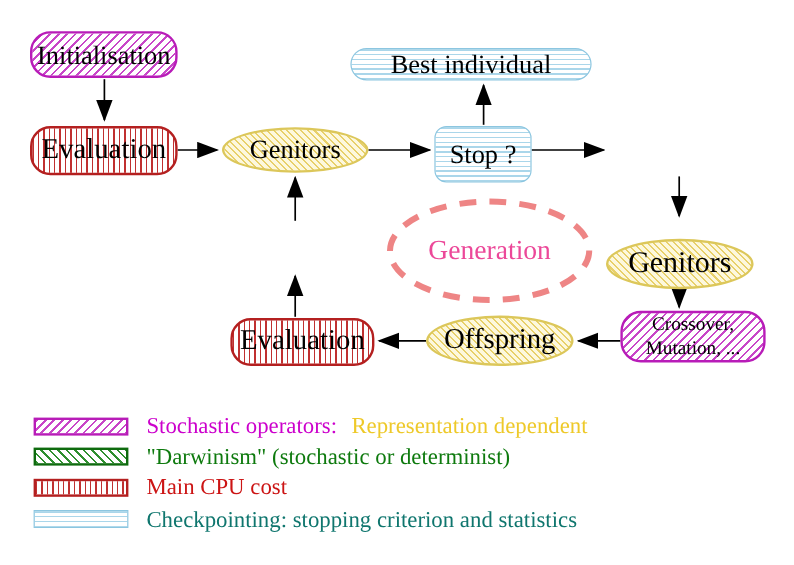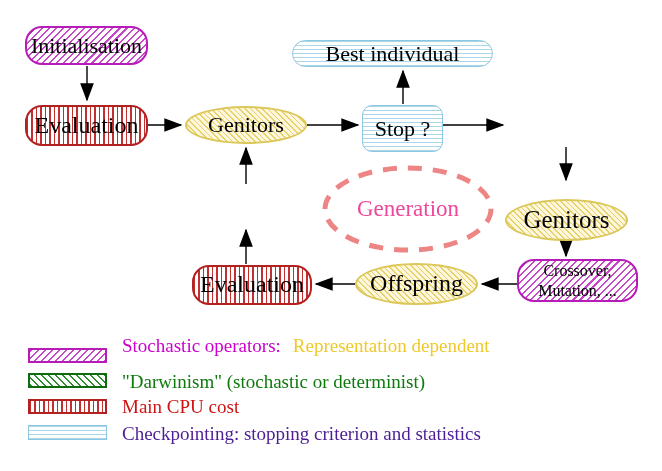--- a/index.html
+++ b/index.html
@@ -36,21 +36,21 @@
   .gen-label{
     position:absolute;color:#ec4899;font-size:23px;
   }
   
   .swatch{position:absolute;width:79px;height:15px;box-sizing:border-box;}
   .legend-label{position:absolute;font-size:19px;white-space:nowrap;}
   .t-magenta{color:#cc00cc;}
   .t-gold{color:#eec929;margin-left:12px;}
   .t-green{color:#0e7a0e;}
   .t-red{color:#cc1414;}
-  .t-blue{color:#4c1d95;}
+  .t-blue{color:#0f766e;}
 </style>
 </head>
 <body>
 
 <div class="canvas">
 
   <svg class="arrow-layer" width="662" height="471" viewBox="0 0 662 471">
     <defs>
       <marker id="ah" viewBox="0 0 12 9" refX="11" refY="4.5" markerWidth="13" markerHeight="10" orient="auto">
         <path d="M0,0 L12,4.5 L0,9 Z" fill="#000"></path>
@@ -91,21 +91,21 @@
     <div>Crossover,</div>
     <div>Mutation, ...</div>
   </div>
 
   <div class="node stripe-red" style="left:192px;top:265px;width:120px;height:40px;font-size:24px;">Evaluation</div>
 
 
   <div class="gen-label" style="left:355px;top:196px;width:106px;text-align:center;">Generation</div>
 
   <div class="swatch hatch-magenta" style="left:28px;top:348px;"></div>
-  <div class="legend-label" style="left:122px;top:335px;">
+  <div class="legend-label" style="left:122px;top:345px;">
     <span class="t-magenta">Stochastic operators:</span><span class="t-gold">Representation dependent</span>
   </div>
 
   <div class="swatch hatch-green" style="left:28px;top:373px;"></div>
   <div class="legend-label t-green" style="left:122px;top:371px;">"Darwinism" (stochastic or determinist)</div>
 
   <div class="swatch stripe-red" style="left:28px;top:399px;"></div>
   <div class="legend-label t-red" style="left:122px;top:396px;">Main CPU cost</div>
 
   <div class="swatch stripe-blue" style="left:28px;top:425px;"></div>

